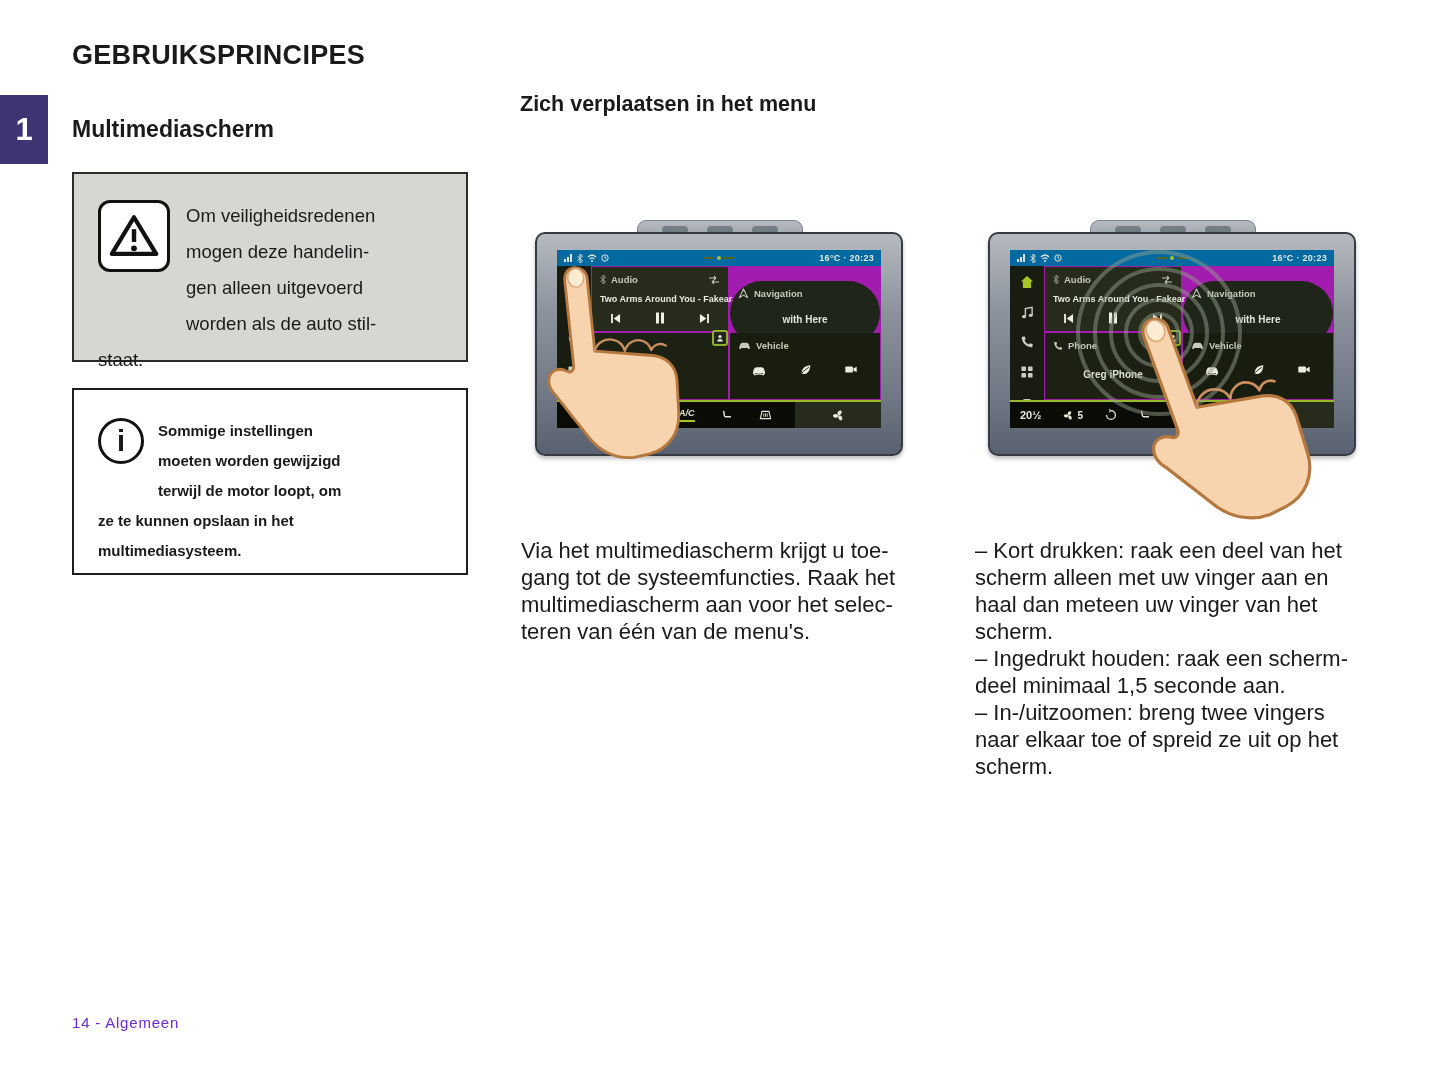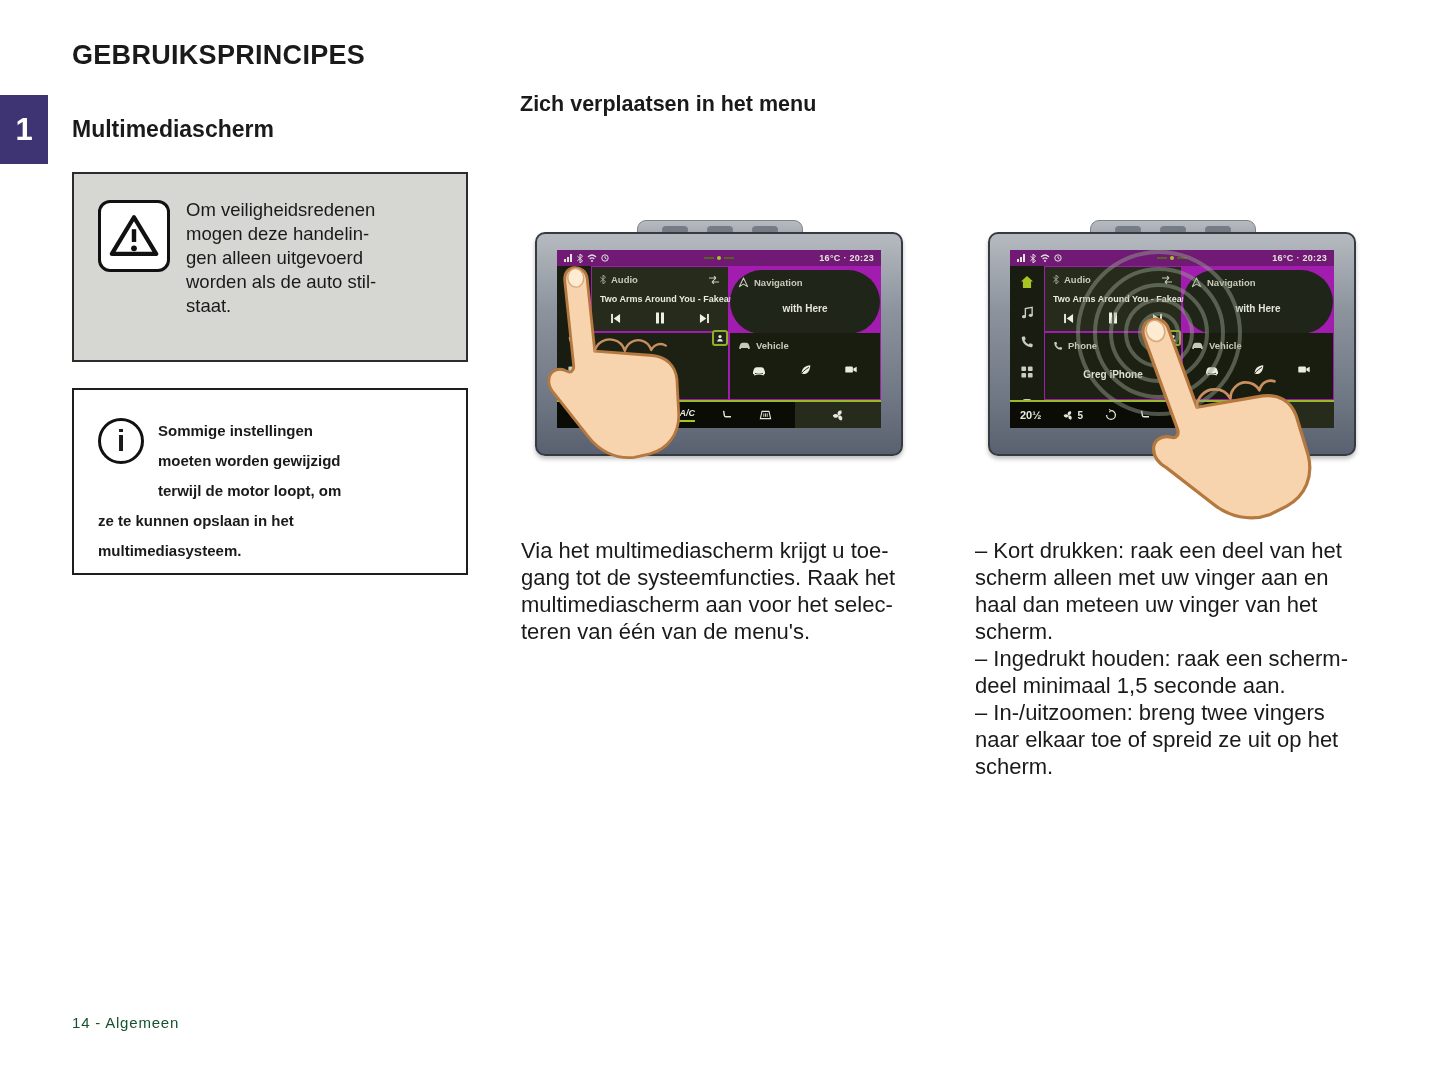--- a/index.html
+++ b/index.html
@@ -12,76 +12,76 @@
   .subtitle{position:absolute;left:72px;top:116px;margin:0;font-size:23px;font-weight:700;}
 
   .note-box{position:absolute;left:72px;width:396px;box-sizing:border-box;}
   .warning{top:172px;height:190px;background:#d6d6d2;border:2px solid #2c2c2c;padding:24px 18px 0 24px;}
   .info{top:388px;height:187px;background:#fff;border:2px solid #1e1e1e;padding:26px 16px 0 24px;}
   .warn-icon{float:left;width:72px;height:72px;background:#fff;border:3px solid #111;border-radius:12px;
         display:flex;align-items:center;justify-content:center;margin:2px 16px 38px 0;box-sizing:border-box;}
   .info-icon{float:left;width:46px;height:46px;border:3.5px solid #111;border-radius:50%;
         display:flex;align-items:center;justify-content:center;font-size:29px;font-weight:700;
         margin:2px 14px 42px 0;box-sizing:border-box;}
-  .note-text{font-size:18.5px;line-height:24px;white-space:pre-line;}
+  .note-text{font-size:18.5px;line-height:36px;white-space:pre-line;}
   .info .note-text{font-weight:700;font-size:15px;line-height:30px;}
 
   .col-heading{position:absolute;margin:0;font-size:21.5px;font-weight:700;}
   .h-menu{left:520px;top:92px;}
   .h-touch{left:976px;top:92px;}
   .body-text{position:absolute;margin:0;font-size:22px;line-height:27px;white-space:pre-line;}
   .t-menu{left:521px;top:537px;width:415px;}
   .t-touch{left:975px;top:537px;width:418px;}
-  .footer{position:absolute;left:72px;top:1014px;font-size:15px;letter-spacing:.8px;color:#14532d;}
+  .footer{position:absolute;left:72px;top:1014px;font-size:15px;letter-spacing:.8px;color:#6d28d9;}
 
   
   .device{position:absolute;width:368px;height:246px;}
   .d1{left:535px;top:220px;}
   .d2{left:988px;top:220px;}
   .bracket{position:absolute;left:102px;top:0;width:164px;height:26px;background:linear-gradient(#b7bbc0,#939aa2);
         border:1px solid #7c828a;border-radius:9px 9px 0 0;}
   .bracket b{position:absolute;top:5px;width:26px;height:8px;background:#757c86;border-radius:4px;}
   .dev-body{position:absolute;left:0;top:12px;width:368px;height:224px;border-radius:10px;box-sizing:border-box;
         background:linear-gradient(180deg,#b6bac0,#8c939d 35%,#6f7784 75%,#596170);
         border:2px solid #363b42;box-shadow:0 3px 4px rgba(0,0,0,.25);}
   .screen{position:absolute;left:22px;top:30px;width:324px;height:178px;background:#14170d;overflow:hidden;}
 
-  .statusbar{position:absolute;top:0;left:0;right:0;height:16px;background:#701a75;display:flex;align-items:center;
+  .statusbar{position:absolute;top:0;left:0;right:0;height:16px;background:#0369a1;display:flex;align-items:center;
         padding:0 7px;box-sizing:border-box;}
   .stat-icons{display:flex;gap:4px;align-items:center;}
   .dots{position:absolute;left:50%;transform:translateX(-50%);display:flex;gap:3px;align-items:center;}
   .dots i{display:block;width:10px;height:2px;background:#55631c;}
   .dots b{display:block;width:4px;height:4px;border-radius:50%;background:#a8c522;}
   .temp-time{position:absolute;right:7px;font-size:9px;font-weight:700;color:#e4e7da;letter-spacing:.3px;}
 
   .sidebar{position:absolute;left:0;top:16px;width:34px;bottom:28px;background:#181c11;display:flex;
         flex-direction:column;align-items:center;padding-top:9px;gap:16px;box-sizing:border-box;}
   .tiles{position:absolute;left:34px;top:16px;right:0;bottom:28px;background:#a21caf;}
   .tile{position:absolute;box-sizing:border-box;padding:7px 8px;}
   .t-audio{left:1px;top:1px;width:136px;height:64px;background:#262b1c;}
-  .t-nav{left:139px;top:4px;right:1px;height:64px;background:#20251a;border-radius:32px;}
+  .t-nav{left:139px;top:15px;right:1px;height:64px;background:#20251a;border-radius:32px;}
   .t-phone{left:1px;top:67px;width:136px;bottom:1px;background:#1d2114;}
   .t-vehicle{left:139px;top:67px;right:1px;bottom:1px;background:#191d10;}
   .tile-head{display:flex;align-items:center;gap:5px;font-size:9.5px;font-weight:700;color:#c6cbb8;}
   .head-right{margin-left:auto;}
   .track{font-size:9px;font-weight:700;color:#e8ebdf;margin-top:9px;white-space:nowrap;}
   .controls{display:flex;justify-content:space-between;align-items:center;padding:0 10px;margin-top:8px;}
   .nav-body{font-size:10px;font-weight:700;color:#e2e6d8;text-align:center;margin-top:15px;}
   .phone-name{font-size:10px;font-weight:700;color:#dfe3d5;}
   .pn-v1{position:absolute;left:44px;top:31px;}
   .pn-v2{position:absolute;left:0;right:0;top:36px;text-align:center;}
   .veh-icons{display:flex;justify-content:space-between;padding:0 14px;margin-top:13px;}
   .contact-badge{position:absolute;left:121px;top:64px;width:16px;height:16px;border:2px solid #8fae29;
         border-radius:3px;background:#20251a;display:flex;align-items:center;justify-content:center;z-index:2;box-sizing:border-box;}
   .greenline{position:absolute;left:0;right:0;bottom:26px;height:2px;background:#9ab82a;z-index:2;}
   .bottombar{position:absolute;left:0;right:0;bottom:0;height:26px;background:#0a0c05;display:flex;align-items:center;}
   .bb1{padding-left:78px;gap:26px;}
   .bb2{padding-left:10px;gap:22px;}
   .bb-seg{position:absolute;right:0;top:0;bottom:0;width:86px;background:#262b1c;display:flex;align-items:center;justify-content:center;}
-  .ci{display:flex;flex-direction:column;align-items:flex-end;gap:2px;}
+  .ci{display:flex;flex-direction:column;align-items:flex-start;gap:2px;}
   .ci-underline{width:16px;height:2.5px;background:#a8c522;}
   .heat-dashes{display:flex;gap:2px;}
   .heat-dashes i{display:block;width:5px;height:2px;background:#a8c522;}
   .heat-dashes i.off{background:#4c5240;width:4px;}
   .ac-label{font-size:9px;font-weight:700;color:#e4e7da;font-style:italic;}
   .bb-temp{font-size:11px;font-weight:700;color:#e8ebdf;}
   .fan-level{display:flex;align-items:center;gap:3px;font-size:10px;font-weight:700;color:#e8ebdf;}
 
   .ripple{position:absolute;border-radius:50%;border:4px solid rgba(150,160,142,.48);z-index:3;}
   .hand{position:absolute;z-index:6;}

